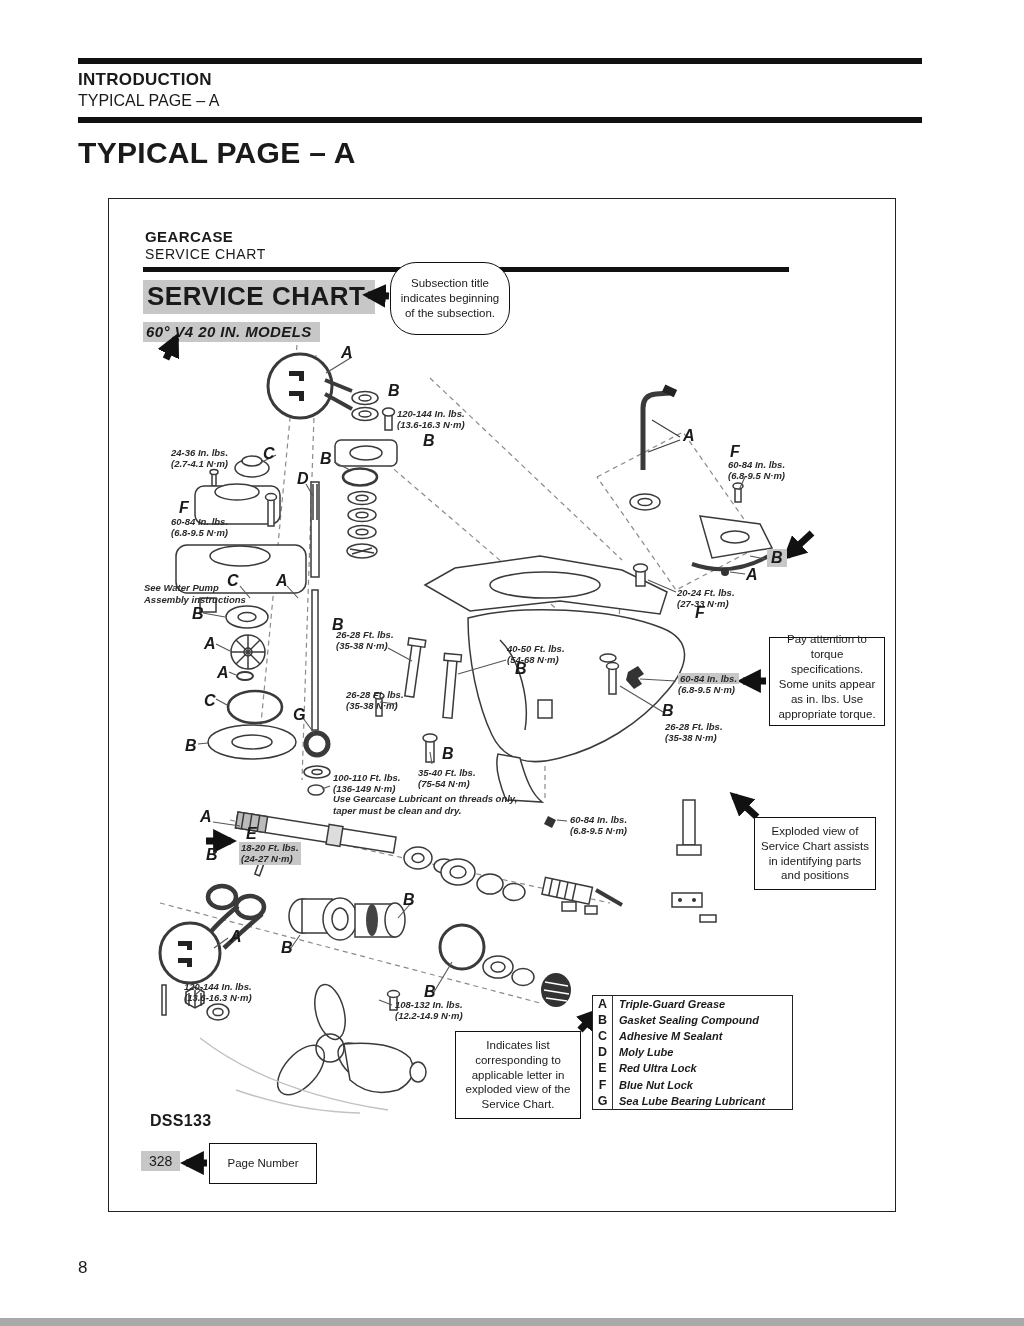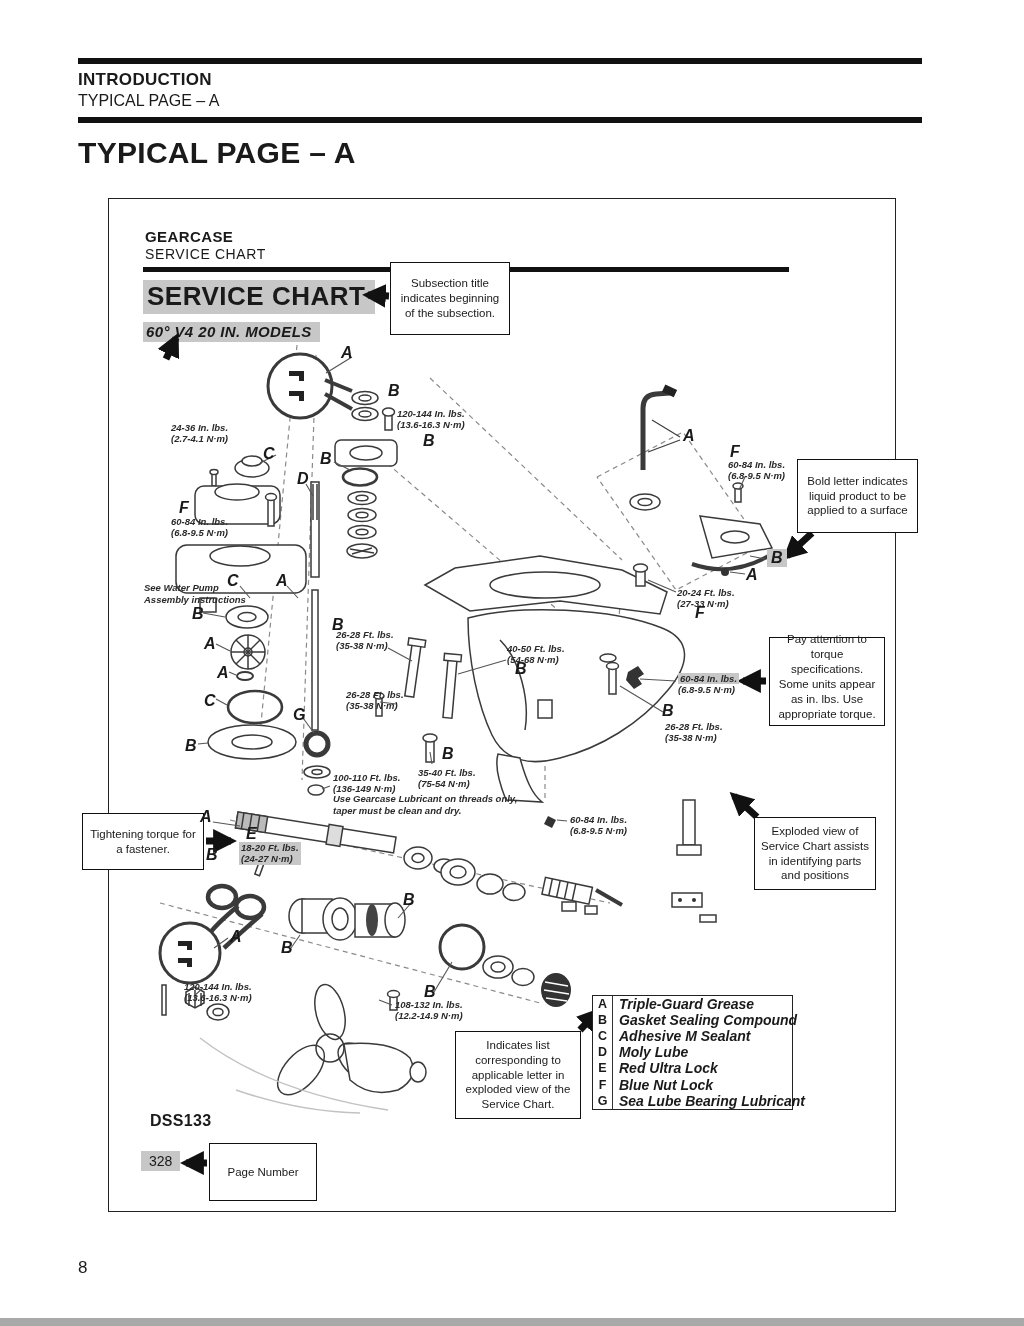--- a/index.html
+++ b/index.html
@@ -16,21 +16,21 @@
   .mp-title{position:absolute;left:143px;top:280px;font-size:26px;font-weight:700;
             background:#c7c7c7;padding:1px 10px 2px 4px;letter-spacing:.5px;}
   .mp-model{position:absolute;left:143px;top:314px;font-size:15px;font-weight:700;font-style:italic;
             background:#c7c7c7;padding:1px 8px 2px 3px;letter-spacing:.4px;margin-top:8px;}
   .callout{position:absolute;border:1.7px solid #111;background:#fff;display:flex;align-items:center;
            justify-content:center;text-align:center;font-size:11.5px;line-height:1.3;padding:3px 5px;box-sizing:border-box;}
   .legend-box{position:absolute;left:592px;top:995px;width:199px;height:113px;border:1.7px solid #222;background:#fff;}
   .legend-row{display:flex;height:16.1px;align-items:center;}
   .legend-letter{width:19px;text-align:center;font-size:12.5px;font-weight:700;flex:0 0 19px;
                  border-right:1.3px solid #333;height:100%;display:flex;align-items:center;justify-content:center;}
-  .legend-name{font-size:14px;font-weight:700;font-style:italic;padding-left:6px;white-space:nowrap;}
+  .legend-name{font-size:11px;font-weight:700;font-style:italic;padding-left:6px;white-space:nowrap;}
   .lbl{position:absolute;}
   .k-letter{font-size:16px;font-weight:700;font-style:italic;letter-spacing:.5px;}
   .k-letter-hl{font-size:16px;font-weight:700;font-style:italic;background:#c7c7c7;padding:0 4px;}
   .k-spec{font-size:9.5px;font-weight:700;font-style:italic;line-height:1.2;white-space:pre-line;color:#2a2a2a;}
   .k-spec-hl{font-size:9.5px;font-weight:700;font-style:italic;line-height:1.2;white-space:pre-line;
              background:#c7c7c7;padding:0 2px;color:#2a2a2a;}
   .k-note{font-size:9.5px;font-weight:700;font-style:italic;line-height:1.25;white-space:pre-line;color:#2a2a2a;}
   .fig-code{position:absolute;left:150px;top:1112px;font-size:16px;font-weight:700;letter-spacing:.3px;}
   .pg-num-badge{position:absolute;left:141px;top:1151px;background:#c7c7c7;font-size:14px;
                 padding:2px 8px;}
@@ -305,39 +305,33 @@
       <line x1="166" y1="359" x2="176" y2="338" marker-end="url(#ah)"></line>
       <line x1="812" y1="533" x2="787" y2="556" marker-end="url(#ah)"></line>
       <line x1="766" y1="681" x2="743" y2="681" marker-end="url(#ah)"></line>
       <line x1="757" y1="817" x2="734" y2="796" marker-end="url(#ah)"></line>
       <line x1="206" y1="841" x2="231" y2="841" marker-end="url(#ah)"></line>
       <line x1="580" y1="1030" x2="597" y2="1012" marker-end="url(#ah)"></line>
       <line x1="207" y1="1163" x2="186" y2="1163" marker-end="url(#ah)"></line>
     </g>
   </svg>
 
-  <div class="callout" style="left:390px;top:262px;width:120px;height:73px;">
+  <div class="callout" style="left:390px;top:262px;width:120px;height:73px;border-radius:26px;">
     <span>Subsection title indicates beginning of the subsection.</span>
-    </div>
-  <div class="callout" style="left:797px;top:459px;width:121px;height:74px;">
-    <span>Bold letter indicates liquid product to be applied to a surface</span>
     </div>
   <div class="callout" style="left:769px;top:637px;width:116px;height:89px;align-items:flex-end;">
     <span>Pay attention to torque specifications. Some units appear as in. lbs. Use appropriate torque.</span>
     </div>
   <div class="callout" style="left:754px;top:817px;width:122px;height:73px;">
     <span>Exploded view of Service Chart assists in identifying parts and positions</span>
     </div>
-  <div class="callout" style="left:82px;top:813px;width:122px;height:57px;">
-    <span>Tightening torque for a fastener.</span>
-    </div>
   <div class="callout" style="left:455px;top:1031px;width:126px;height:88px;">
     <span>Indicates list corresponding to applicable letter in exploded view of the Service Chart.</span>
     </div>
-  <div class="callout" style="left:209px;top:1143px;width:108px;height:58px;">
+  <div class="callout" style="left:209px;top:1143px;width:108px;height:41px;">
     <span>Page Number</span>
     </div>
 
   <div class="legend-box">
     <div id="legend-rows">
         <div class="legend-row">
           <span class="legend-letter">A</span>
           <span class="legend-name">Triple-Guard Grease</span>
         </div>
         <div class="legend-row">
@@ -371,21 +365,21 @@
   <div class="pg-num-badge">328</div>
   <div class="body-page-num">8</div>
   <div class="bottom-strip"></div>
 
   <div id="labels">
       <div class="lbl k-letter" style="left: 341px; top: 344px;">A</div>
       <div class="lbl k-letter" style="left: 388px; top: 382px;">B</div>
       <div class="lbl k-spec" style="left: 397px; top: 408px;">120-144 In. lbs.
 (13.6-16.3 N·m)</div>
       <div class="lbl k-letter" style="left: 423px; top: 432px;">B</div>
-      <div class="lbl k-spec" style="left: 171px; top: 422px;">24-36 In. lbs.
+      <div class="lbl k-spec" style="left: 171px; top: 447px;">24-36 In. lbs.
 (2.7-4.1 N·m)</div>
       <div class="lbl k-letter" style="left: 263px; top: 445px;">C</div>
       <div class="lbl k-letter" style="left: 320px; top: 450px;">B</div>
       <div class="lbl k-letter" style="left: 297px; top: 470px;">D</div>
       <div class="lbl k-letter" style="left: 179px; top: 499px;">F</div>
       <div class="lbl k-spec" style="left: 171px; top: 516px;">60-84 In. lbs.
 (6.8-9.5 N·m)</div>
       <div class="lbl k-note" style="left: 144px; top: 582px;">See Water Pump
 Assembly instructions</div>
       <div class="lbl k-letter" style="left: 227px; top: 572px;">C</div>

